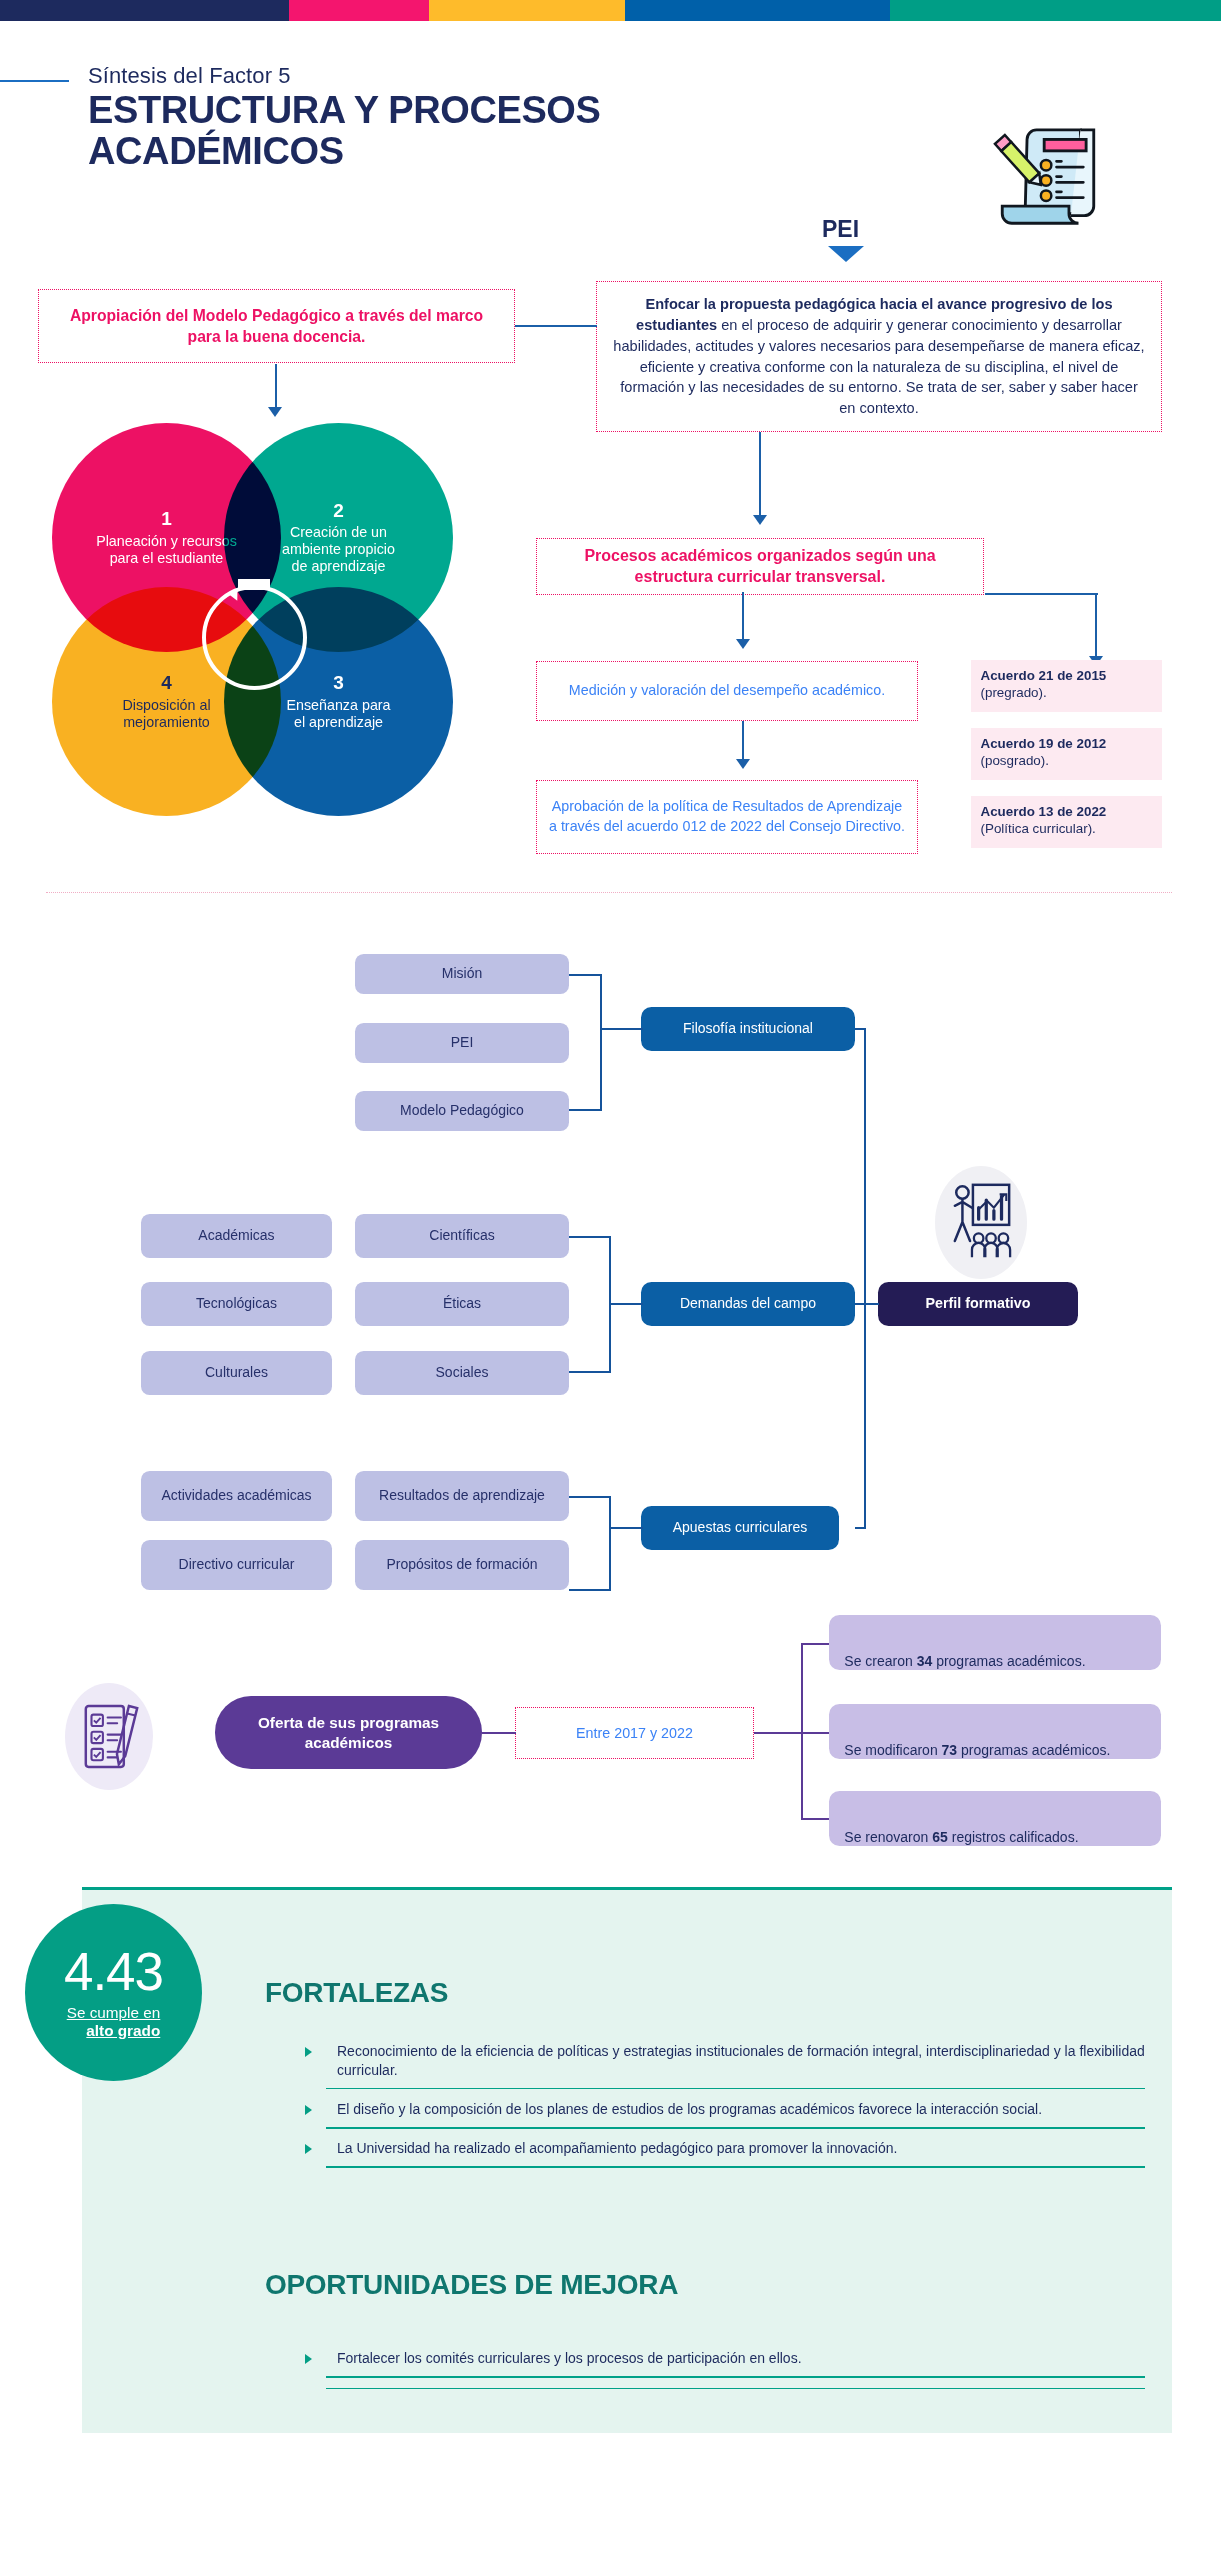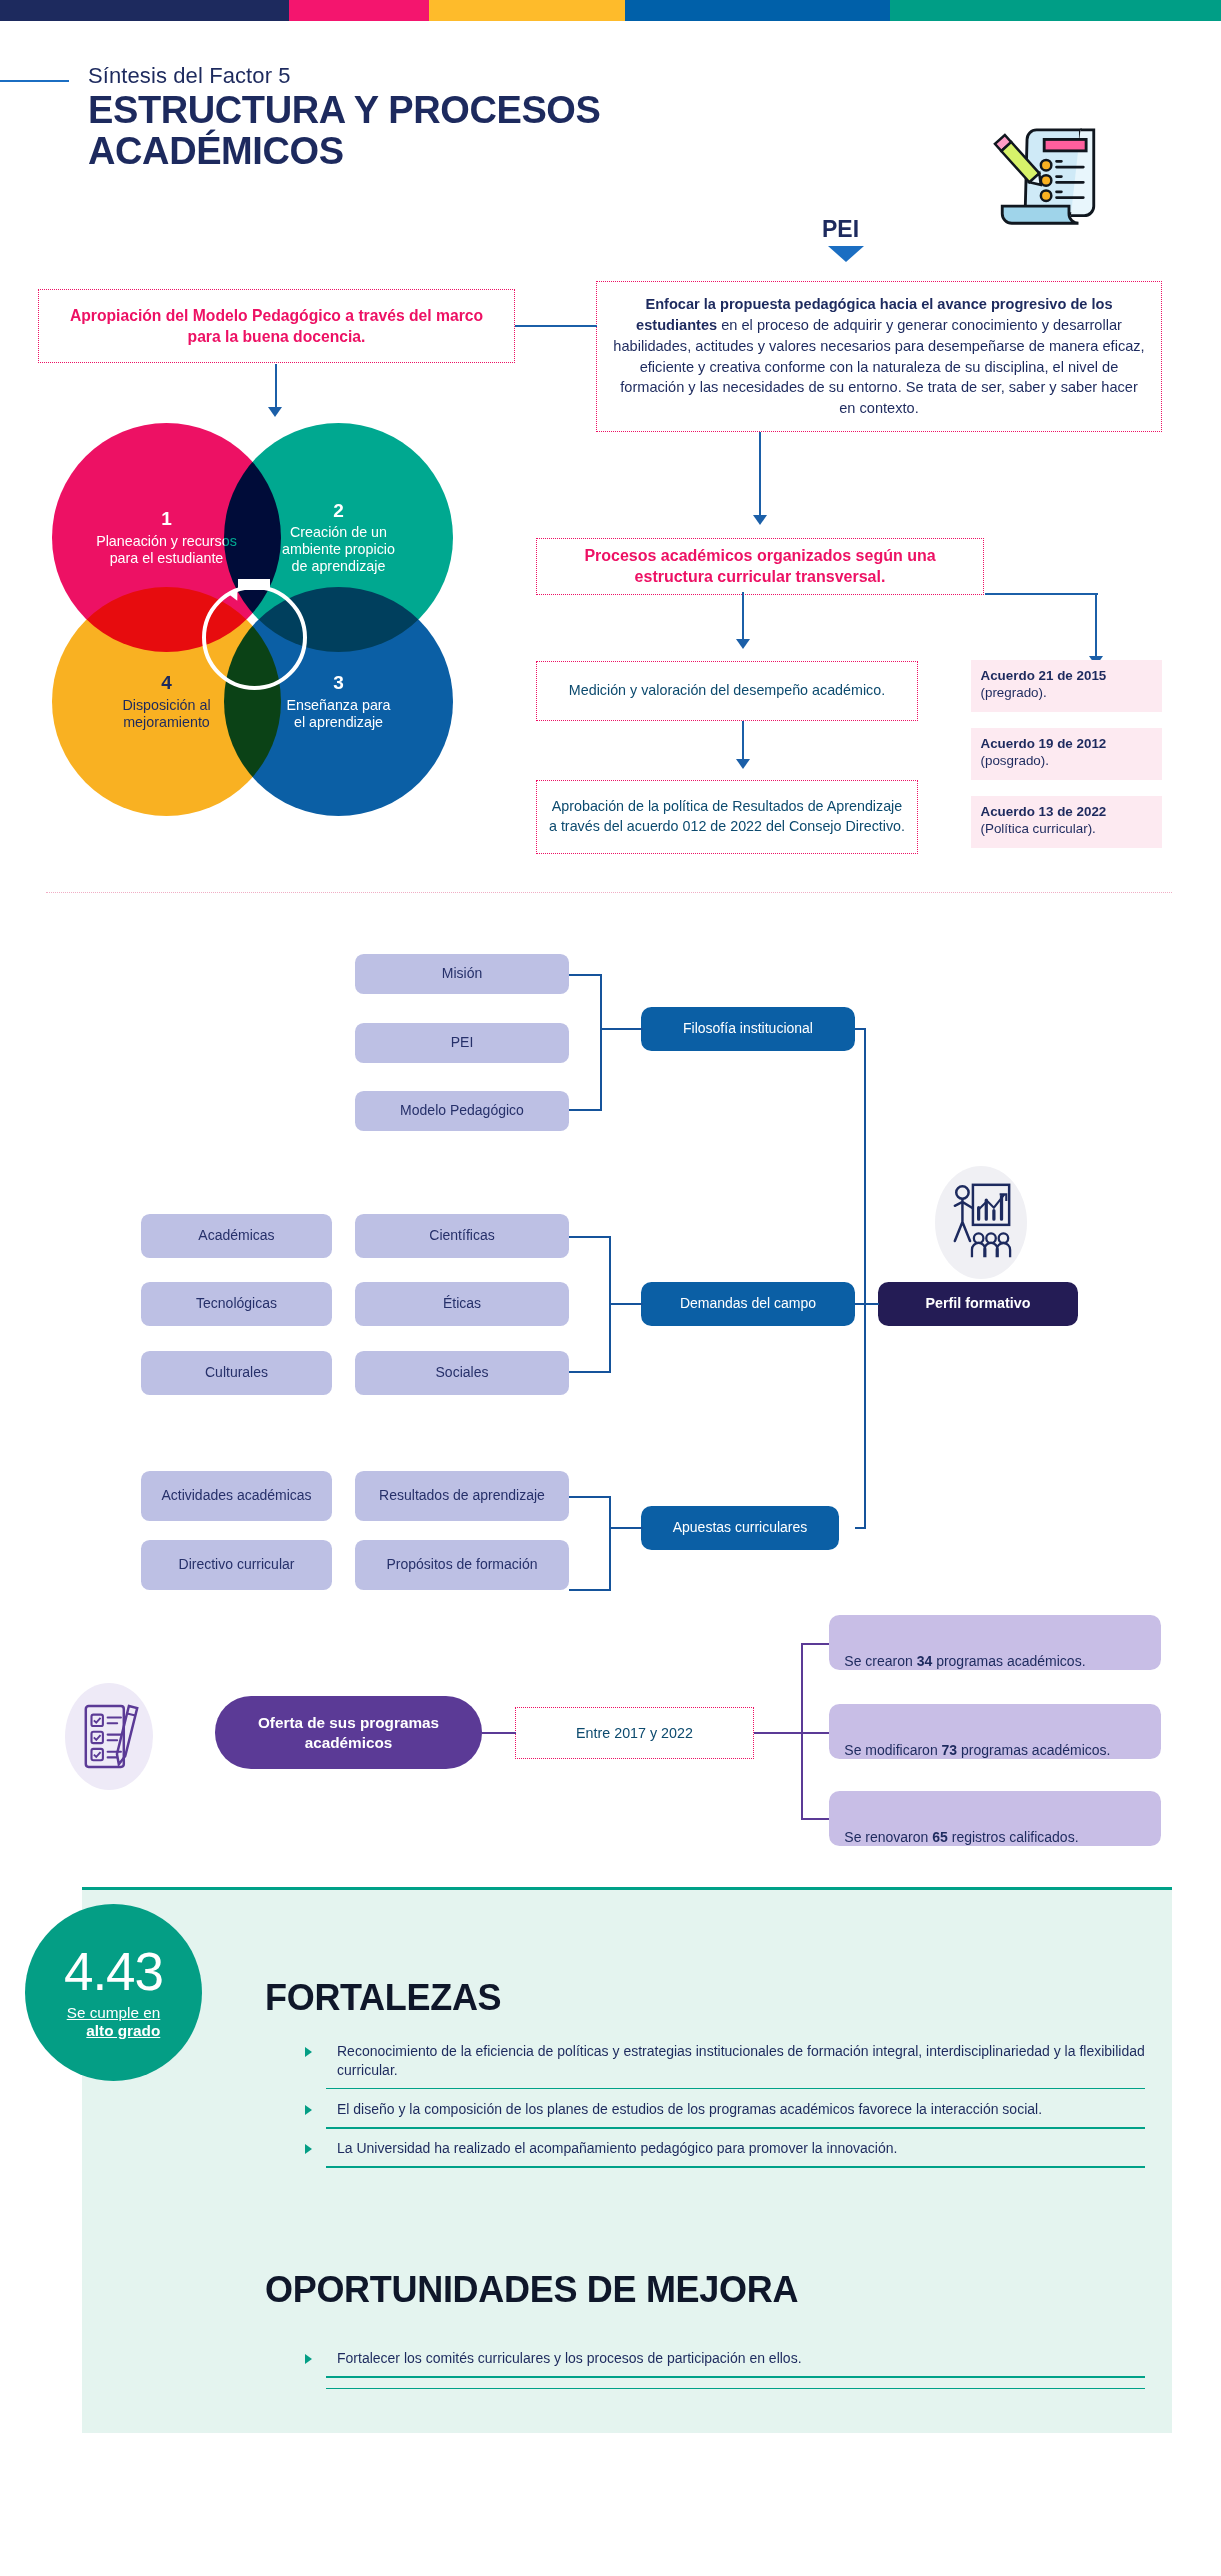--- a/index.html
+++ b/index.html
@@ -45,21 +45,21 @@
   .clipboard-icon { position: absolute; left: 987px; top: 122px; }
 
   
   .dotted-box {
     position: absolute;
     border: 1.5px dotted #ed1164;
     display: flex; align-items: center; justify-content: center;
     text-align: center;
   }
   .box-pink-text { color: #ed1164; font-weight: bold; }
-  .box-navy-text { color: #0c4a6e; }
+  .box-navy-text { color: #3b82f6; }
 
   .box-apropiacion { left: 38px; top: 289px; width: 477px; height: 74px; font-size: 15.7px; line-height: 1.35; padding: 0 13.4px; }
   .box-pei        { left: 596px; top: 281px; width: 566px; height: 151px; font-size: 14.6px; line-height: 1.42; padding: 0 15.3px; color: #1d2a5e; font-weight: bold; }
   .box-pei .reg   { font-weight: normal; }
   .box-procesos   { left: 536px; top: 538px; width: 448px; height: 57px; font-size: 16px; line-height: 1.3; padding: 0 11.4px; }
   .box-medicion   { left: 536px; top: 661px; width: 382px; height: 60px; font-size: 14.3px; line-height: 1.35; padding: 0 11.4px; }
   .box-aprobacion { left: 536px; top: 780px; width: 382px; height: 74px; font-size: 14.3px; line-height: 1.38; padding: 0 11.4px; }
   .box-entre      { left: 515px; top: 1707px; width: 239px; height: 52px; font-size: 14.3px; padding: 0 9.5px; }
 
   
@@ -160,21 +160,21 @@
   .score-circle {
     position: absolute; left: 25px; top: 1904px; width: 177px; height: 177px;
     border-radius: 50%; background: #049e85; color: #ffffff;
     display: flex; flex-direction: column; align-items: center; justify-content: center;
   }
   .score-num { font-size: 53px; line-height: 1; font-weight: 300; letter-spacing: -1px; }
   .score-sub { font-size: 15.3px; margin-top: 5.7px; text-align: right; line-height: 1.2; text-decoration: underline; }
   .score-sub b { display: block; font-weight: bold; }
 
   .sec-title {
-    position: absolute; font-size: 36px; font-weight: bold; color: #0f172a; letter-spacing: -0.3px;
+    position: absolute; font-size: 28px; font-weight: bold; color: #0f766e; letter-spacing: -0.3px;
   }
   .bullets { position: absolute; }
   .bullet-row { position: relative; padding-left: 21px; }
   .bullet-row .tri {
     position: absolute; left: 0; top: 4.8px;
     width: 0; height: 0;
     border-left: 7.6px solid #049e85;
     border-top: 5.2px solid transparent; border-bottom: 5.2px solid transparent;
   }
   .bullet-row p { font-size: 14px; line-height: 1.34; color: #1d2a5e; margin-left: 11px; }

